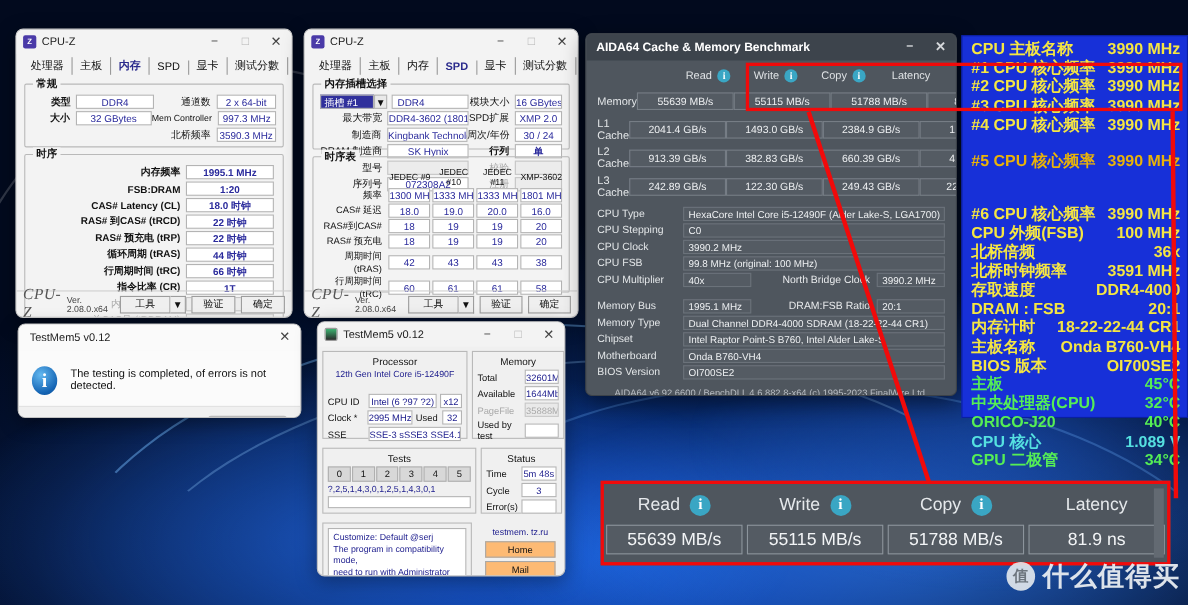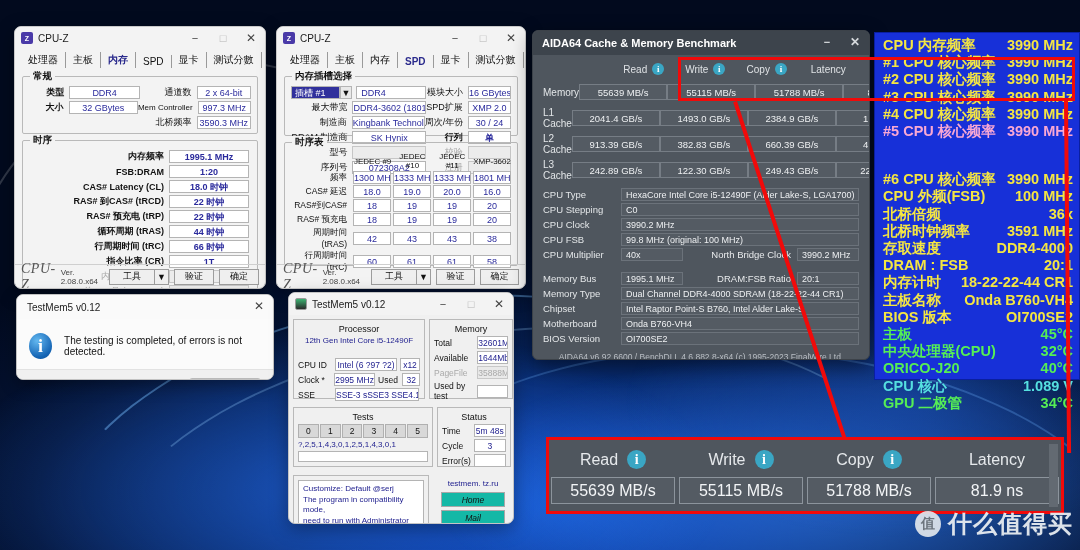--- a/index.html
+++ b/index.html
@@ -167,22 +167,22 @@
   .tmrow { display:flex; align-items:center; font-size:8.5px; margin-bottom:2px; gap:3px; }
   .tmfld { background:#fff; border:1px solid #b4b4b4; height:13px; line-height:12px; text-align:center;
            color:#1b1b8c; font-size:8.5px; overflow:hidden; white-space:nowrap; }
   .tmfld.gray { background:#e9e9e9; color:#a9a9a9; border-color:#c8c8c8; }
   .tmlabel { font-size:8.5px; color:#111; }
   .tmlabel.dim { color:#a9a9a9; }
   .testcell { background:#d8d8d8; border:1px solid #b0b0b0; width:30px; height:14px;
               display:flex; align-items:center; justify-content:center; font-size:8.5px; color:#111; }
   .tmlog { background:#fff; border:1px solid #b4b4b4; font-size:8px; color:#1b1b8c;
            padding:3px 4px; line-height:10.5px; height:78px; overflow:hidden; }
-  .tmbtn { border:1px solid #a8a8a8; background:#14b8a6; font-size:8.5px; height:15px;
-           display:flex; align-items:center; justify-content:center; color:#111; margin-bottom:3px;font-style:italic; }
+  .tmbtn { border:1px solid #a8a8a8; background:#fdba74; font-size:8.5px; height:15px;
+           display:flex; align-items:center; justify-content:center; color:#111; margin-bottom:3px; }
 
   
   .redbox { position:absolute; border:3px solid #f10a0a; pointer-events:none; }
   .redline { position:absolute; background:#f10a0a; transform-origin:0 0; pointer-events:none; }
   .callout {
     position:absolute; background:#4f565e; border:3px solid #f10a0a;
     display:flex; flex-direction:column; justify-content:center; color:#eef0f2;
   }
   .callout .chead { display:flex; height:30px; align-items:center; }
   .callout .crow { display:flex; height:32px; align-items:center; }
@@ -580,40 +580,40 @@
         </div>
       </div>
   </div>
   <div class="aida-credit">AIDA64 v6.92.6600 / BenchDLL 4.6.882.8-x64  (c) 1995-2023 FinalWire Ltd.</div>
 
 </div>
 
 <div class="osd" style="left:874px; top:32px; width:206px; height:348px;">
   <div id="osd-lines">
       <div class="line" style="color: rgb(245, 230, 66);">
-        <span class="k">CPU 内存频率</span>
+        <span class="k">CPU 主板名称</span>
         <span class="v">3990 MHz</span>
       </div>
       <div class="line" style="color: rgb(245, 230, 66);">
         <span class="k">#1 CPU 核心频率</span>
         <span class="v">3990 MHz</span>
       </div>
       <div class="line" style="color: rgb(245, 230, 66);">
         <span class="k">#2 CPU 核心频率</span>
         <span class="v">3990 MHz</span>
       </div>
       <div class="line" style="color: rgb(245, 230, 66);">
         <span class="k">#3 CPU 核心频率</span>
         <span class="v">3990 MHz</span>
       </div>
       <div class="line" style="color: rgb(245, 230, 66);">
         <span class="k">#4 CPU 核心频率</span>
         <span class="v">3990 MHz</span>
       </div>
-      <div class="line" style="color: #f9a8d4;">
+      <div class="line" style="color: #eab308; margin-top: 16px;">
         <span class="k">#5 CPU 核心频率</span>
         <span class="v">3990 MHz</span>
       </div>
       <div class="line" style="color: rgb(245, 230, 66); margin-top: 31px;">
         <span class="k">#6 CPU 核心频率</span>
         <span class="v">3990 MHz</span>
       </div>
       <div class="line" style="color: rgb(245, 230, 66);">
         <span class="k">CPU 外频(FSB)</span>
         <span class="v">100 MHz</span>

